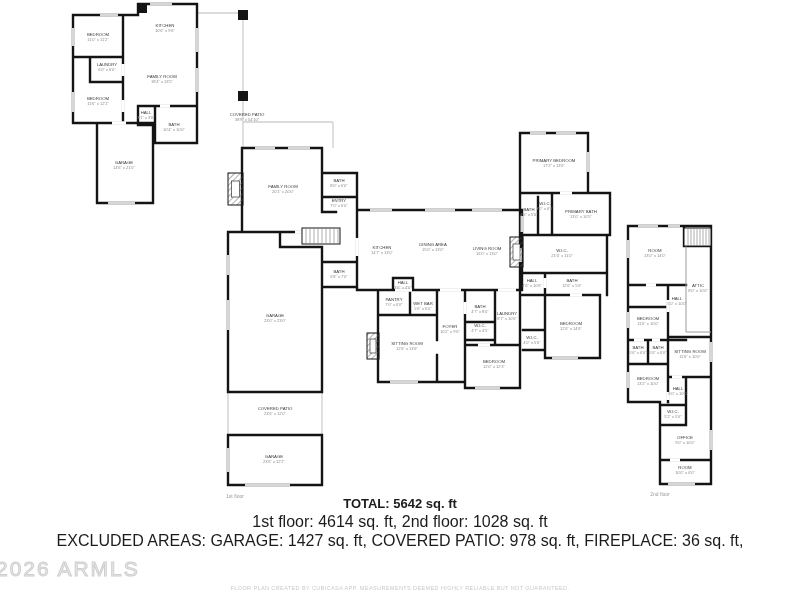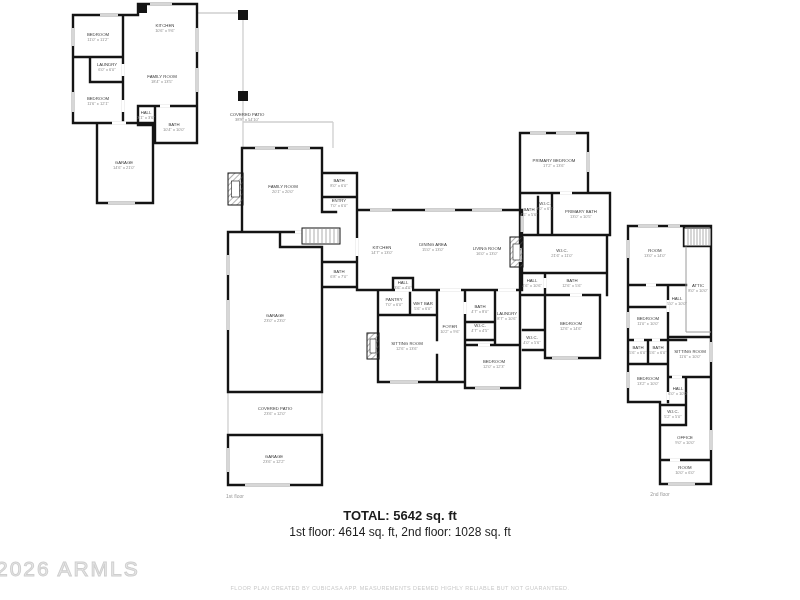--- a/index.html
+++ b/index.html
@@ -9,23 +9,23 @@
   .wall{stroke:#141414;stroke-width:2.4;fill:none;stroke-linecap:square;}
   .attic-wall{stroke:#9a9a9a;stroke-width:1;fill:none;stroke-dasharray:none;}
   .gray-line{stroke:#cfcfcf;stroke-width:1.3;fill:none;}
   .window{stroke:#d7d7d7;stroke-width:3;fill:none;}
   .door{stroke:#ffffff;stroke-width:3.4;fill:none;}
   .stripe{stroke:#8a8a8a;stroke-width:0.7;fill:none;}
   .post{fill:#141414;}
   .room-label{font-size:4.3px;fill:#3c3c3c;text-anchor:middle;}
   .room-label .room-dims{font-size:4px;fill:#8a8a8a;}
   .caption{font-size:5px;fill:#9a9a9a;text-anchor:middle;}
-  .summary{position:absolute;left:0;top:508px;width:800px;text-align:center;color:#1c1c1c;}
+  .summary{position:absolute;left:0;top:496px;width:800px;text-align:center;color:#1c1c1c;}
   .summary .s1{font-weight:bold;font-size:13px;margin-bottom:2px;}
-  .summary .s2{font-size:12px;line-height:1.18;}
+  .summary .s2{font-size:16px;line-height:1.18;}
   .disclaimer{position:absolute;left:0;top:585px;width:800px;text-align:center;
               font-size:5.5px;color:#c9c9c9;letter-spacing:.4px;}
   .watermark{position:absolute;left:-4px;top:557px;font-size:21px;color:#e9e9e9;
              letter-spacing:2px;-webkit-text-stroke:1px #cfcfcf;}
 </style>
 </head>
 <body>
 
 <svg width="800" height="515" viewBox="0 0 800 515">
   <defs>
@@ -126,16 +126,17 @@
       <text x="685" y="469" class="room-label"><tspan x="685">ROOM</tspan><tspan x="685" dy="5.2" class="room-dims">10'0" x 6'0"</tspan></text>
     </g>
 
   <text class="caption" x="235" y="498">1st floor</text>
   <text class="caption" x="660" y="496">2nd floor</text>
 </svg>
 
 <div class="summary">
   <div class="s1">TOTAL: 5642 sq. ft</div>
   <div class="s2">1st floor: 4614 sq. ft, 2nd floor: 1028 sq. ft</div>
+  <div class="s2">EXCLUDED AREAS: GARAGE: 1427 sq. ft, COVERED PATIO: 978 sq. ft, FIREPLACE: 36 sq. ft,</div>
 </div>
 
 <div class="watermark">2026 ARMLS</div>
 <div class="disclaimer">FLOOR PLAN CREATED BY CUBICASA APP. MEASUREMENTS DEEMED HIGHLY RELIABLE BUT NOT GUARANTEED.</div>
 
 </body></html>

